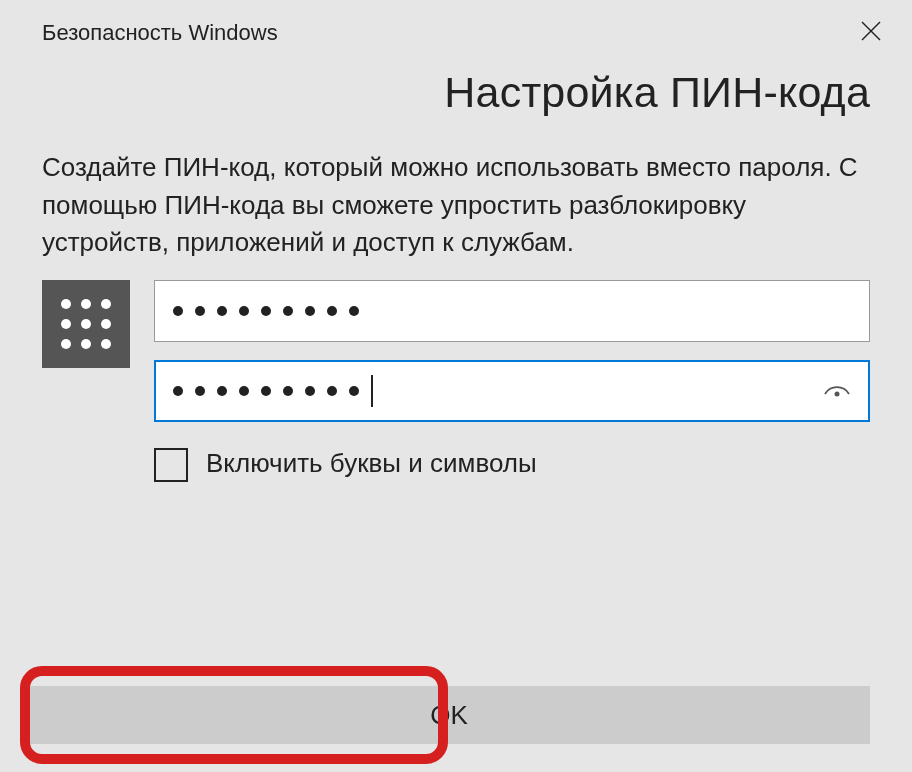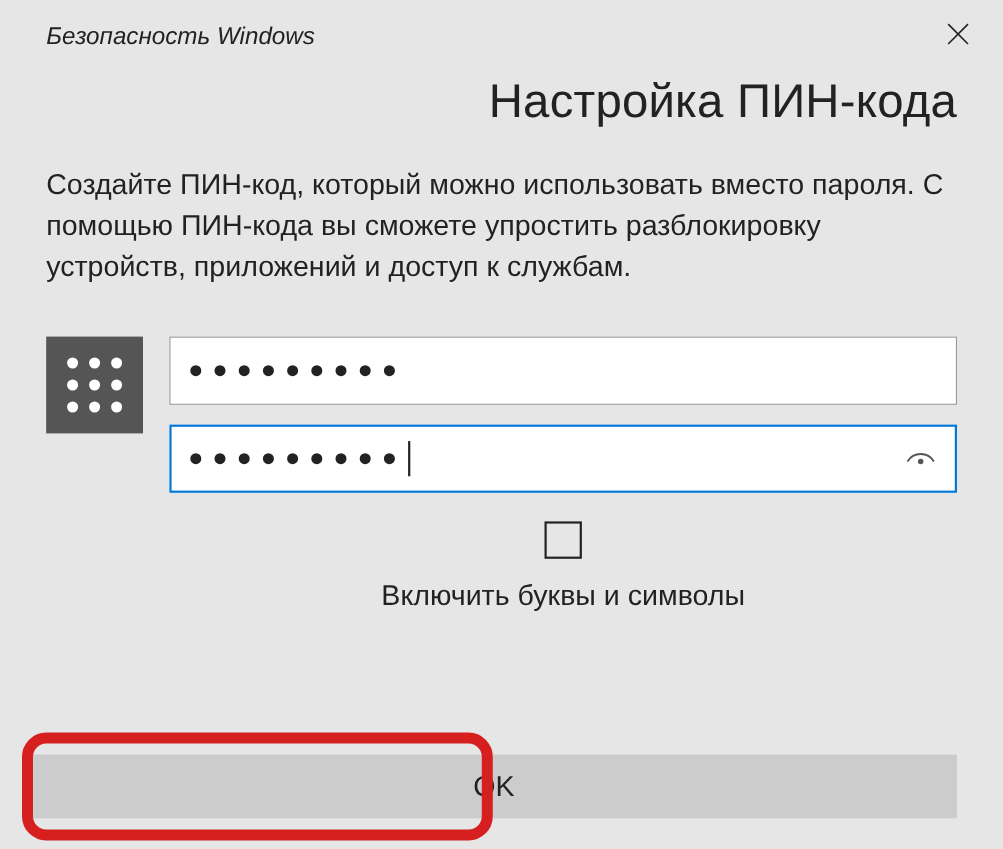--- a/index.html
+++ b/index.html
@@ -19,21 +19,20 @@
       display: flex;
       justify-content: space-between;
       align-items: center;
       padding: 14px 18px 0 42px;
       height: 52px;
     }
     .titlebar-text {
       font-size: 22px;
       font-weight: 400;
       color: #222;
-      font-style: italic;
     }
     .close-icon {
       font-size: 28px;
       color: #222;
       cursor: pointer;
       padding: 4px 12px;
       line-height: 1;
     }
     .content {
       padding: 16px 42px 0 42px;
@@ -43,21 +42,21 @@
       font-weight: 400;
       color: #222;
       margin-bottom: 32px;
       letter-spacing: 0.2px;
       text-align: right;
     }
     .description {
       font-size: 26px;
       color: #222;
       line-height: 1.45;
-      margin-bottom: 44px;
+      margin-bottom: 18px;
       max-width: 820px;
     }
     .pin-row {
       display: flex;
       align-items: flex-start;
       gap: 24px;
       margin-bottom: 16px;
     }
     .keypad-tile {
       width: 88px;
@@ -122,25 +121,23 @@
     }
     .reveal-icon {
       position: absolute;
       right: 16px;
       top: 50%;
       transform: translateY(-50%);
       cursor: pointer;
     }
     .checkbox-row {
       display: flex;
-      align-items: center;
       gap: 18px;
       margin-left: 112px;
       margin-top: 26px;
-      flex-direction: column;
     }
     .checkbox {
       width: 34px;
       height: 34px;
       border: 2px solid #222;
       background: #e6e6e6;
       cursor: pointer;
     }
     .checkbox-label {
       font-size: 26px;

